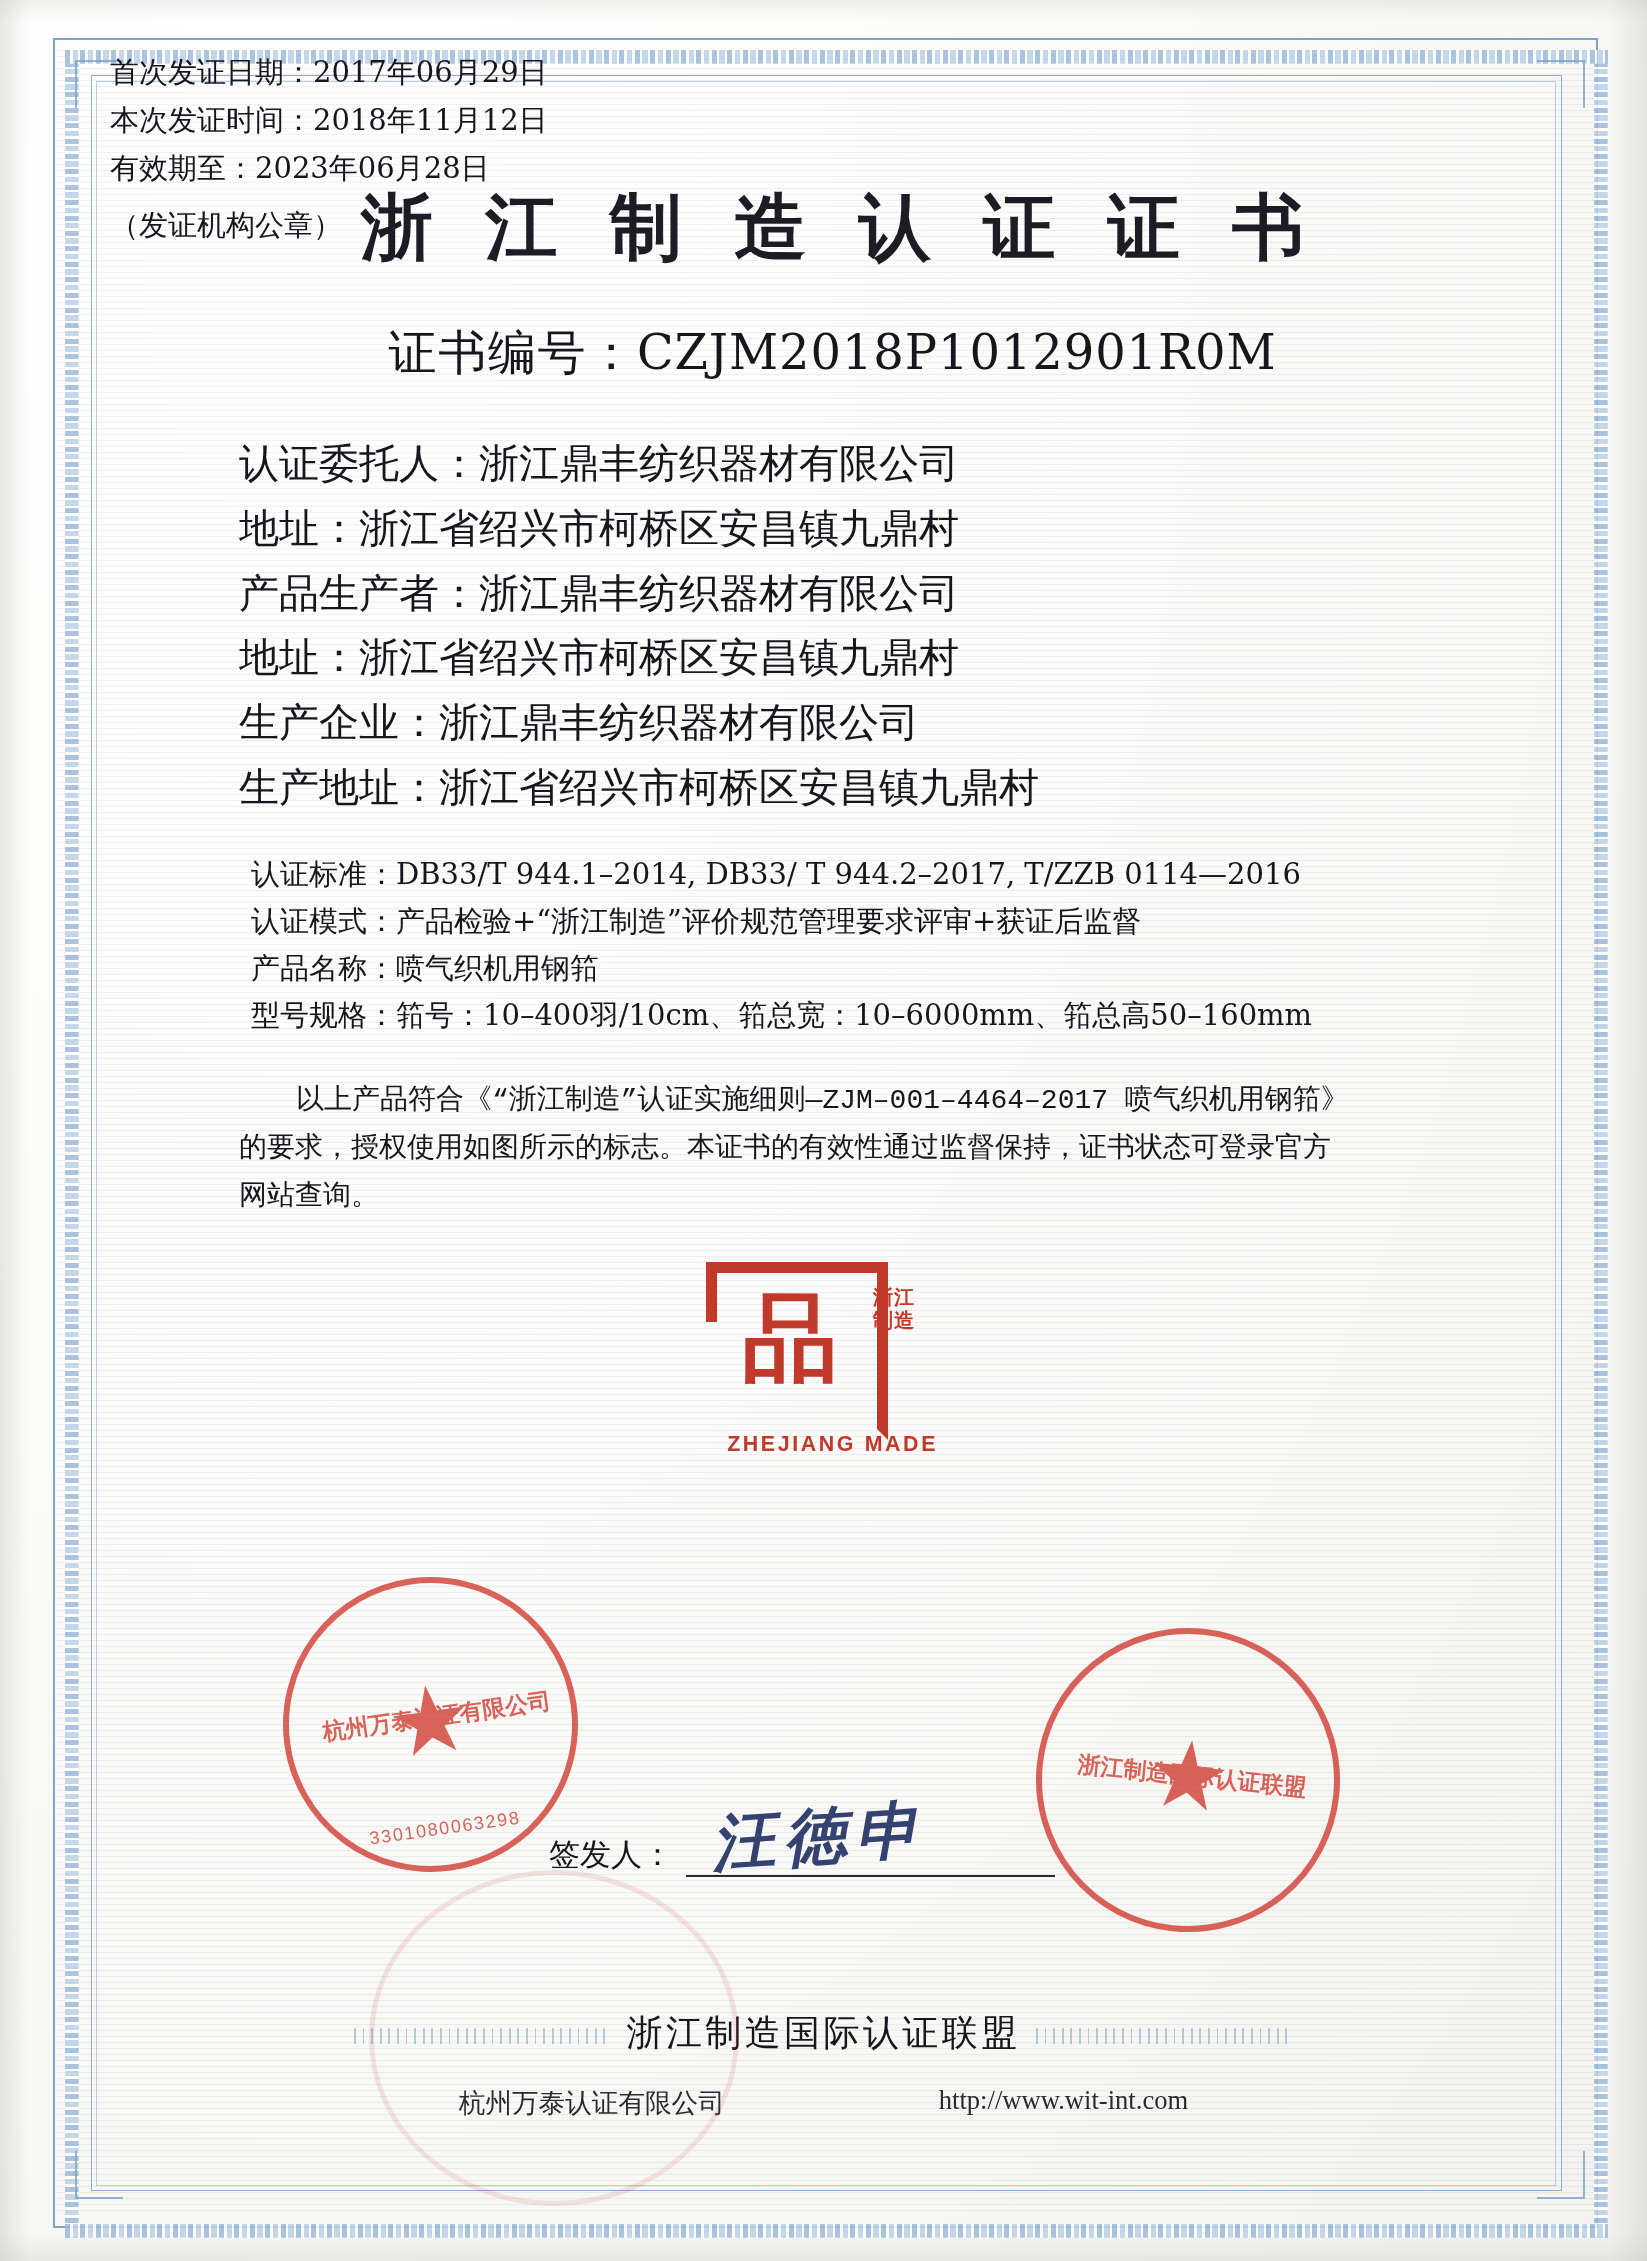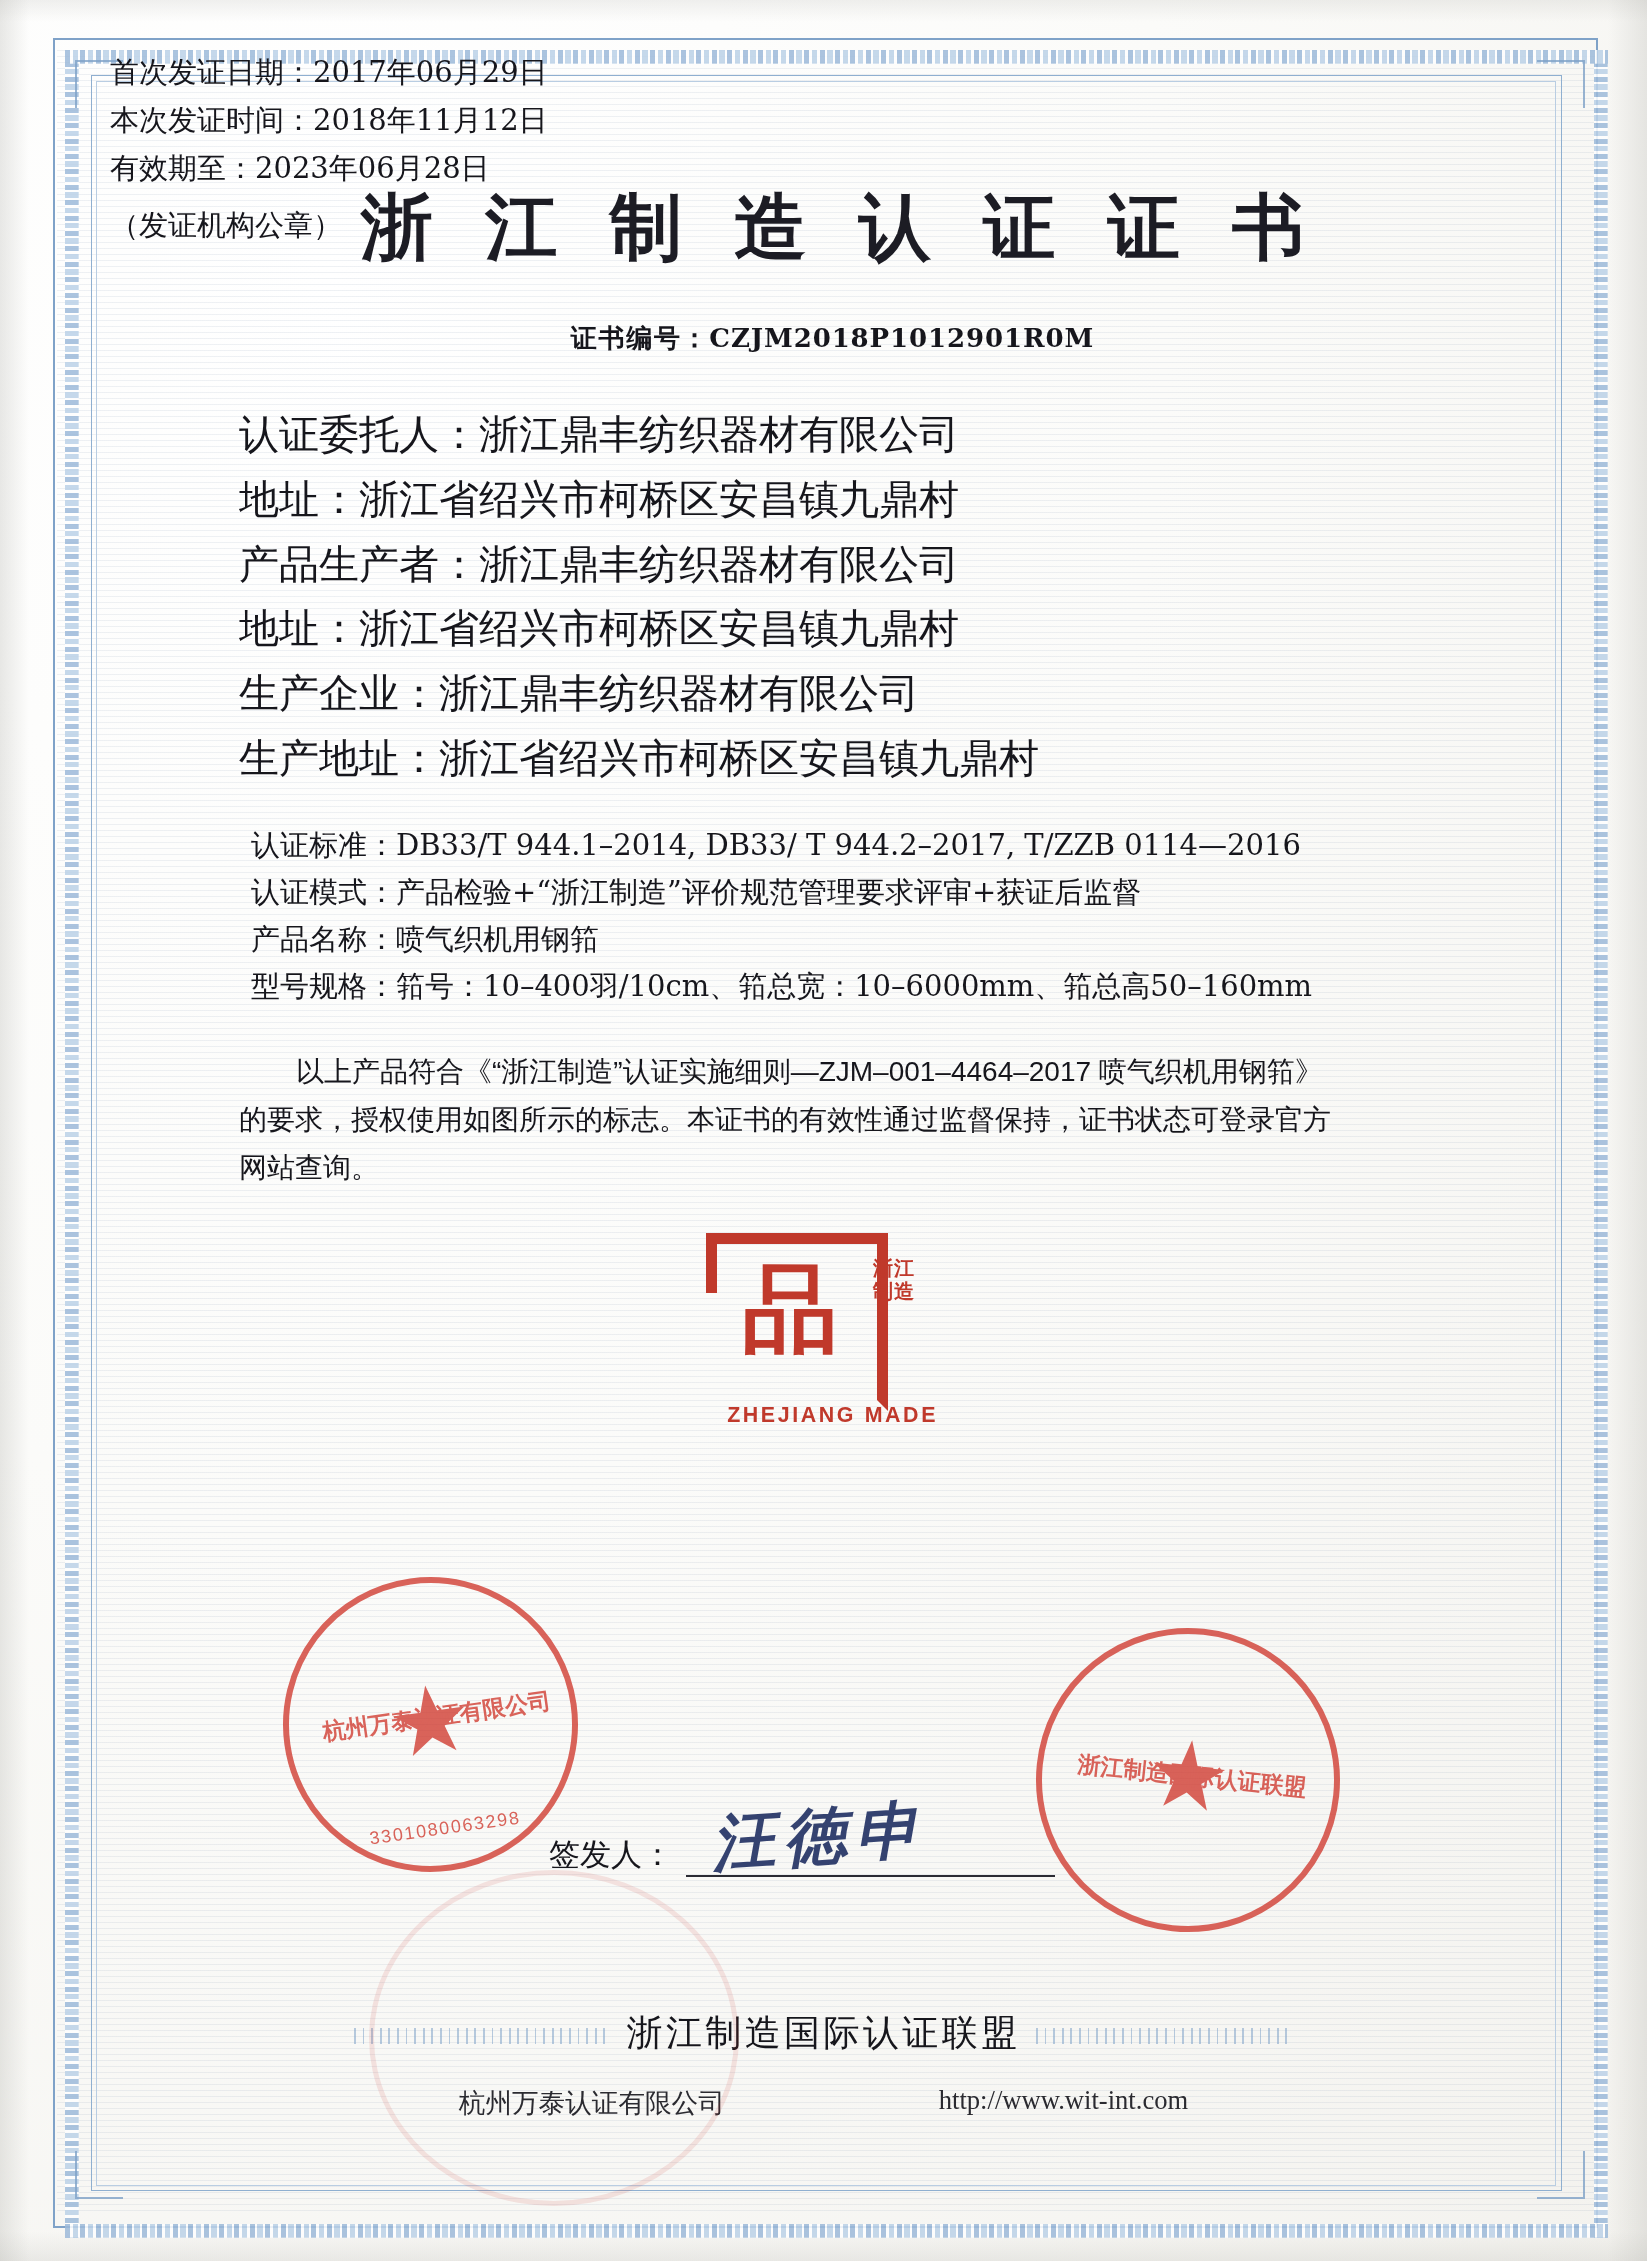--- a/index.html
+++ b/index.html
@@ -75,26 +75,25 @@
     font-family:"DejaVu Serif", serif;
     font-size:72px;
     letter-spacing:13.7px;
     color:#1c1c24;
     font-weight:700;
     margin:51px 0 8.6px 0;
     text-indent:13.7px;
   }
   .cert-no{
     text-align:center;
-    font-size:26px;
+    font-size:48px;
     color:#16161c;
     letter-spacing:1.7px;
     margin:45px 0 46px 0;
     font-family:"DejaVu Serif", serif;
-    font-weight:bold;
   }
   .cert-no .num{letter-spacing:0.9px;}
 
   .field-block{margin:0 0 0 110px;}
   .field{
     font-size:40px;
     color:#16161c;
     line-height:1.62;
     white-space:nowrap;
     font-family:"DejaVu Serif", serif;
@@ -104,21 +103,21 @@
   .std-block{margin:0 0 0 110px;}
   .std{
     font-size:29px;color:#16161c;line-height:1.62;white-space:nowrap;
     font-family:"DejaVu Serif", serif;
     margin-left:12px;
   }
 
   .para{
     margin:38px 106px 0 110px;
     font-size:28px;line-height:1.72;color:#16161c;text-align:justify;
-    font-family:Liberation Sans, sans-serif;
+    font-family:Liberation Mono, monospace;
   }
   .para .ind{display:inline-block;width:57px;}
 
   
   .logo-wrap{
     position:relative;margin:34px auto 0 auto;width:283px;height:223px;
   }
   .logo-mark{
     position:absolute;left:15.4px;top:6.9px;width:160px;height:156px;
     border:11px solid #c0392b;

